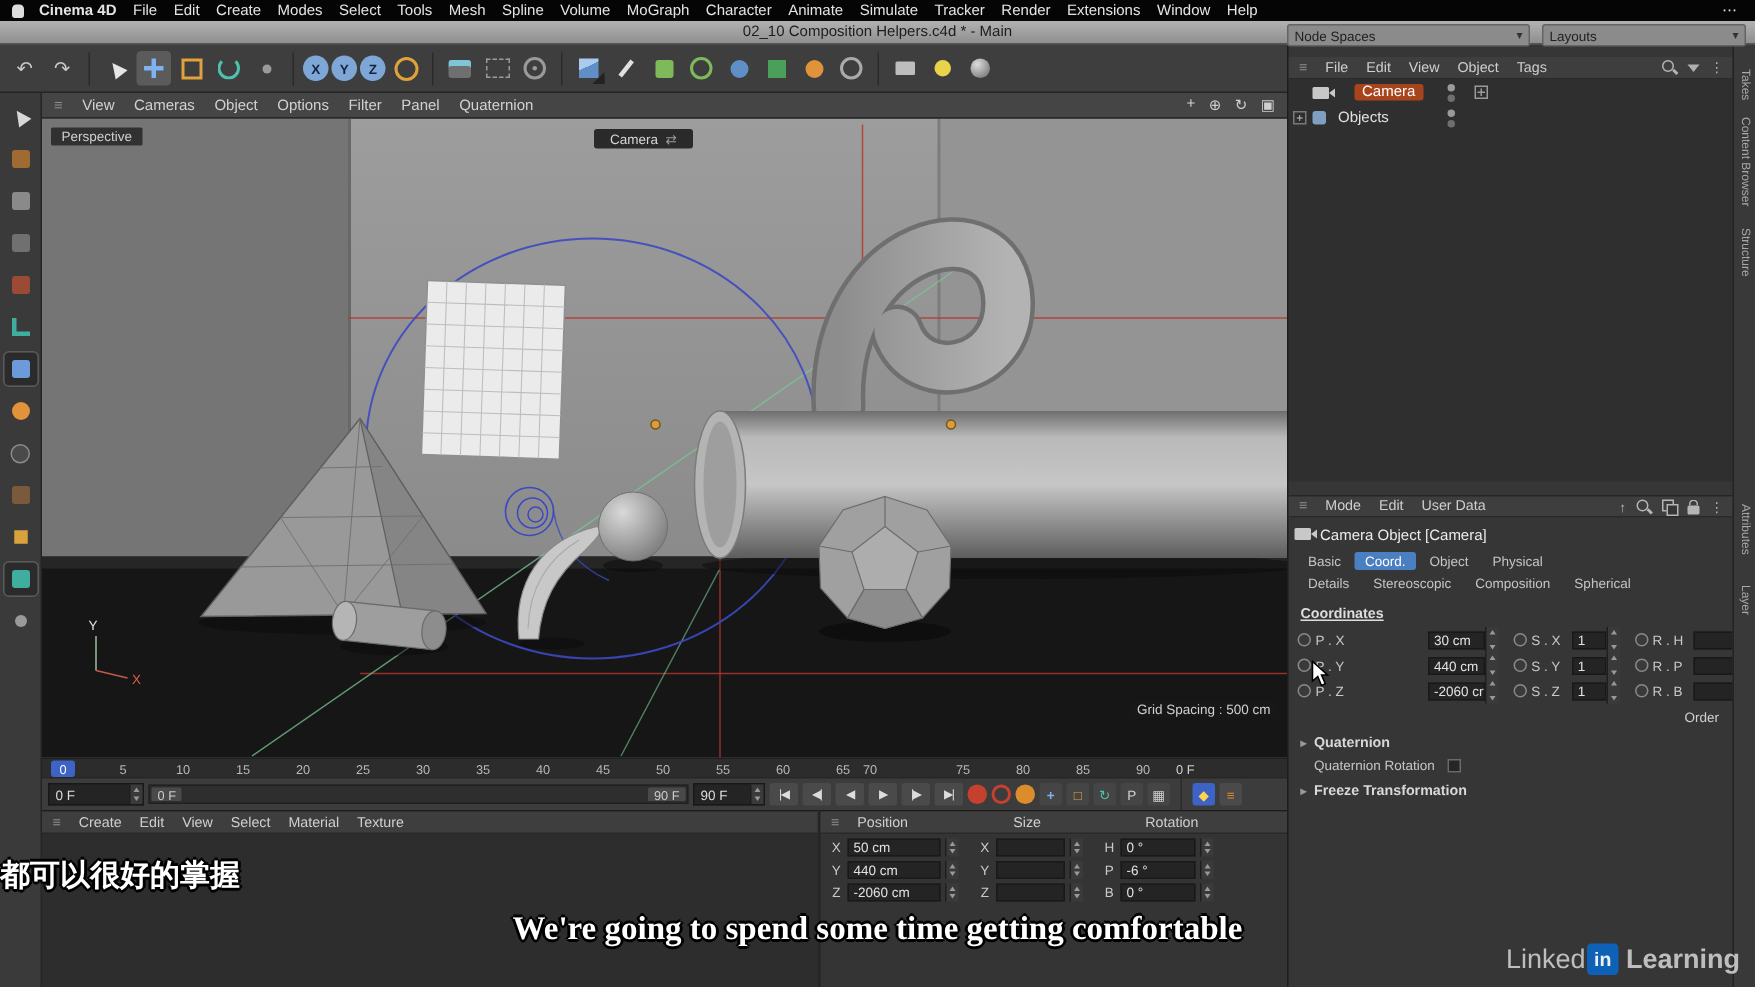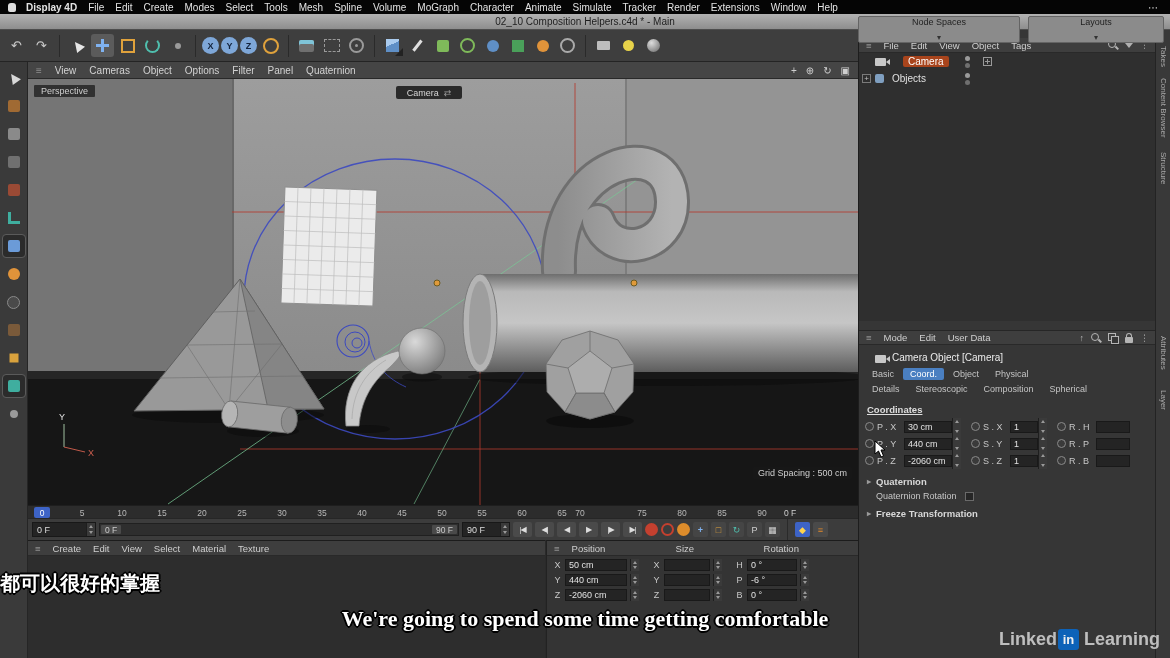--- a/index.html
+++ b/index.html
@@ -13,23 +13,23 @@
   .menubar .mi{margin-right:11px;white-space:nowrap;}
   .menubar .appname{font-weight:bold;}
   .apple{width:8px;height:9px;background:#ddd;border-radius:3px 3px 2px 2px;margin-right:10px;flex:none;}
   .menubar .more{margin-left:auto;margin-right:4px;}
 
   
   .titlebar{position:absolute;left:0;top:14px;width:1170px;height:16px;
             background:linear-gradient(#b2b2b2,#8e8e8e);border-bottom:1px solid #4e4e4e;
             box-sizing:border-box;z-index:5;}
   .wtitle{position:absolute;left:0;right:0;top:2px;text-align:center;font-size:10px;color:#1d1d1d;}
-  .tbsel{position:absolute;top:2px;height:27px;background:#8b8b8b;border:1px solid #646464;
+  .tbsel{position:absolute;top:2px;height:15px;background:#8b8b8b;border:1px solid #646464;
          border-radius:2px;font-size:9px;color:#1f1f1f;display:flex;align-items:center;
-         justify-content:space-between;padding:0 4px;box-sizing:border-box;flex-direction:column;}
+         justify-content:space-between;padding:0 4px;box-sizing:border-box;}
   .tbsel .car{color:#333;font-size:8px;}
   .ns{right:150px;width:162px;} .ly{right:6px;width:136px;}
 
   
   .toolbar{position:absolute;left:0;top:30px;width:858px;height:32px;background:#3e3e3e;
            border-bottom:1px solid #242424;display:flex;align-items:center;gap:2px;
            padding:0 5px;box-sizing:border-box;z-index:4;}
   .tcell{width:23px;height:23px;border-radius:3px;display:flex;align-items:center;
          justify-content:center;font-size:13px;color:#c9c9c9;flex:none;position:relative;}
   .tcell.active{background:#5b5b5b;}
@@ -148,21 +148,21 @@
   .matmgr{position:absolute;left:28px;top:540px;width:517px;height:118px;background:#2d2d2d;
           border-top:1px solid #1c1c1c;z-index:3;}
   .coordmgr{position:absolute;left:546px;top:540px;width:312px;height:118px;background:#343434;
             border-top:1px solid #1c1c1c;border-left:1px solid #222;z-index:3;}
   .cmhead{white-space:nowrap;}
   .ch1{width:92px;} .ch2{width:76px;}
   .cm-row{display:flex;align-items:center;gap:3px;padding:3px 4px 0 6px;font-size:9px;color:#c9c9c9;}
   .cml{width:9px;text-align:center;flex:none;}
   .afield{height:12px;background:#242424;border:1px solid #191919;color:#e2e2e2;display:flex;
           align-items:center;padding:0 3px;box-sizing:border-box;font-size:9px;overflow:hidden;white-space:nowrap;}
-  .w62{width:62px;} .w46{width:46px;} .w50{width:50px;} .w52{width:48px;} .w28{width:28px;} .w34{width:34px;}
+  .w62{width:62px;} .w46{width:46px;} .w50{width:50px;} .w52{width:48px;margin-left:48px;} .w28{width:28px;} .w34{width:34px;}
 
   
   .rpanel{position:absolute;left:858px;top:30px;width:297px;bottom:0;background:#363636;
           border-left:1px solid #1d1d1d;overflow:hidden;z-index:3;}
   .om-bar{margin-top:8px;}
   .om-body{height:268px;background:#2f2f2f;position:relative;}
   .om-row{position:relative;height:17px;font-size:10px;color:#e0e0e0;display:flex;align-items:center;}
   .om-exp{position:absolute;left:3px;top:4px;width:9px;height:9px;border:1px solid #7a7a7a;
           background:#2e2e2e;color:#c0c0c0;font-size:8px;line-height:8px;text-align:center;box-sizing:border-box;}
   .om-ico{position:absolute;left:16px;}
@@ -186,21 +186,21 @@
   .funnel{width:0;height:0;border-left:4px solid transparent;border-right:4px solid transparent;
           border-top:5px solid #b0b0b0;}
   .dup{width:10px;height:10px;position:relative;}
   .dup::before{content:"";position:absolute;left:0;top:0;width:6px;height:6px;border:1px solid #b5b5b5;}
   .dup::after{content:"";position:absolute;left:3px;top:3px;width:6px;height:6px;border:1px solid #b5b5b5;background:#363636;}
   .lockic{width:8px;height:6px;background:#b5b5b5;position:relative;margin-top:4px;border-radius:1px;}
   .lockic::before{content:"";position:absolute;left:1px;top:-4px;width:6px;height:4px;border:1.5px solid #b5b5b5;
       border-bottom:none;border-radius:3px 3px 0 0;box-sizing:border-box;}
   .am-bar{position:absolute;left:0;right:0;top:300px;border-top:1px solid #262626;}
   .am-body{position:absolute;left:0;right:0;top:316px;bottom:0;}
-  .objtitle{display:flex;gap:6px;align-items:flex-end;padding:6px 16px 2px;font-size:10px;color:#ececec;}
+  .objtitle{display:flex;gap:6px;align-items:flex-start;padding:6px 4px 2px;font-size:10px;color:#ececec;}
   .tabs{display:flex;gap:2px;padding:3px 6px 0;font-size:9px;color:#c4c4c4;}
   .tab{padding:1px 7px;border-radius:2px;}
   .tab.active{background:#4a7fc1;color:#fff;}
   .seclabel{padding:9px 8px 3px;font-weight:bold;font-size:9.5px;color:#dedede;text-decoration:underline;}
   .arow{display:flex;align-items:center;height:17px;padding-left:6px;font-size:9px;color:#c8c8c8;}
   .kcirc{width:7px;height:7px;border:1.5px solid #8a8a8a;border-radius:50%;background:#3a3a3a;flex:none;}
   .albl{width:27px;padding-left:3px;flex:none;white-space:nowrap;}
   .cgap{margin-left:10px;}
   .orderrow{display:flex;justify-content:flex-end;padding:4px 10px 0;font-size:9px;color:#cfcfcf;}
   .sechead{display:flex;align-items:center;gap:5px;padding:7px 8px 1px;font-size:9.5px;color:#d8d8d8;font-weight:bold;}
@@ -214,34 +214,34 @@
   .vtab{position:absolute;left:3px;writing-mode:vertical-rl;white-space:nowrap;}
 
   
   .subzh{position:absolute;left:0;right:0;top:570px;font-size:20px;font-weight:bold;
          color:#fff;z-index:40;font-family:"DejaVu Sans",sans-serif;
          text-shadow:-2px 0 #000,2px 0 #000,0 -2px #000,0 2px #000,-1px -1px #000,1px 1px #000,1px -1px #000,-1px 1px #000;}
   .suben{position:absolute;left:0;right:0;top:606px;text-align:center;font-size:22px;font-weight:bold;
          color:#fff;z-index:40;font-family:"Liberation Serif",serif;
          text-shadow:-2px 0 #000,2px 0 #000,0 -2px #000,0 2px #000,-1px -1px #000,1px 1px #000,1px -1px #000,-1px 1px #000;}
   .logo{position:absolute;right:10px;bottom:8px;display:flex;align-items:center;z-index:41;opacity:.93;}
-  .logo .t1{font-size:18px;font-weight:bold;color:#c9c9c9;}
+  .logo .t1{font-size:18px;font-weight:normal;color:#c9c9c9;}
   .inbox{width:21px;height:21px;background:#0a66c2;border-radius:3px;color:#fff;font-weight:bold;
          font-size:13px;display:flex;align-items:center;justify-content:center;margin:0 5px 0 1px;}
   .logo .t2{font-size:18px;font-weight:bold;color:#c9c9c9;}
   .cursor{position:absolute;left:874px;top:440px;z-index:60;}
 </style>
 </head>
 <body>
 
 <div class="app">
 
   <div class="menubar">
     <span class="apple"></span>
-    <span class="mi appname">Display 4D</span>
+    <span class="mi appname">Cinema 4D</span>
     <span class="mi">File</span>
     <span class="mi">Edit</span>
     <span class="mi">Create</span>
     <span class="mi">Modes</span>
     <span class="mi">Select</span>
     <span class="mi">Tools</span>
     <span class="mi">Mesh</span>
     <span class="mi">Spline</span>
     <span class="mi">Volume</span>
     <span class="mi">MoGraph</span>
@@ -730,20 +730,21 @@
             <span>1</span>
           </div>
         <div class="stepper"></div>
         <span class="kcirc cgap"></span>
         <span class="albl">R . B</span>
         <div class="afield w34">
             <span></span>
           </div>
       </div>
 
+      <div class="orderrow">Order</div>
 
       <div class="sechead">
         <span class="tri">▸</span>
         <span>Quaternion</span>
       </div>
       <div class="qrow">
         <span>Quaternion Rotation</span>
         <span class="cbx"></span>
       </div>
       <div class="sechead">

